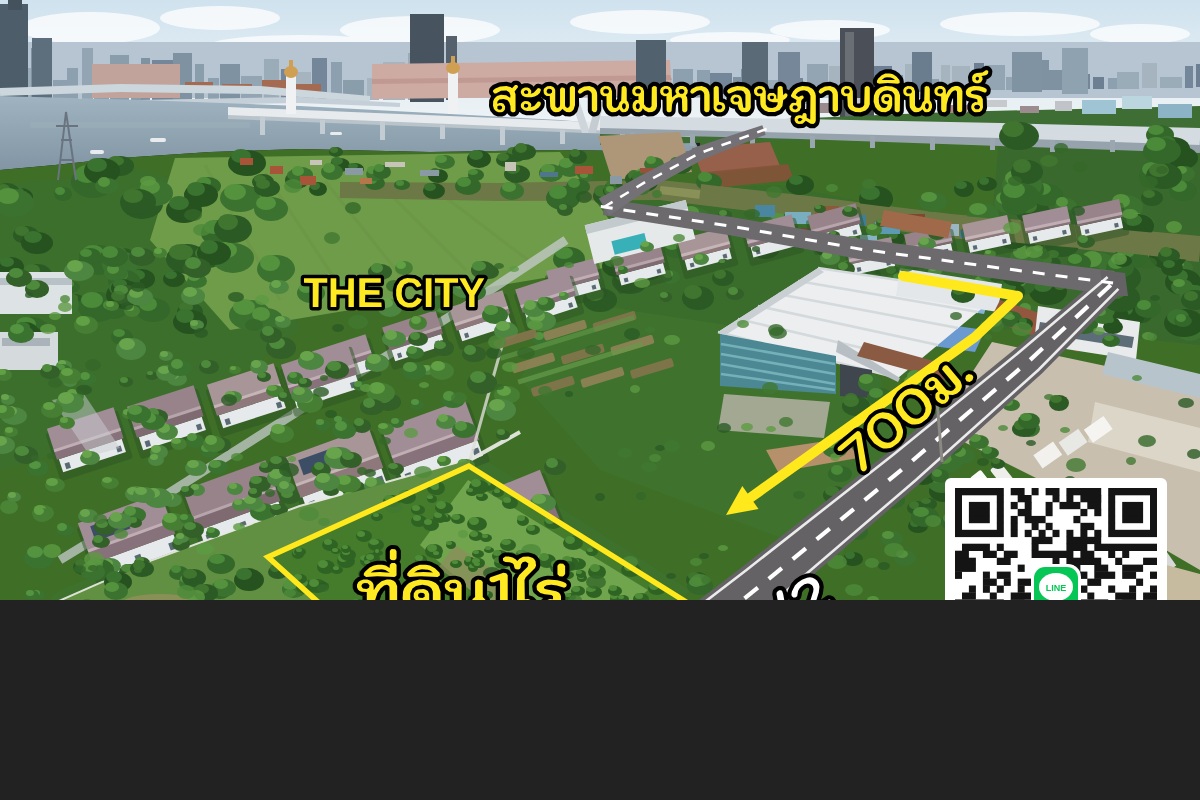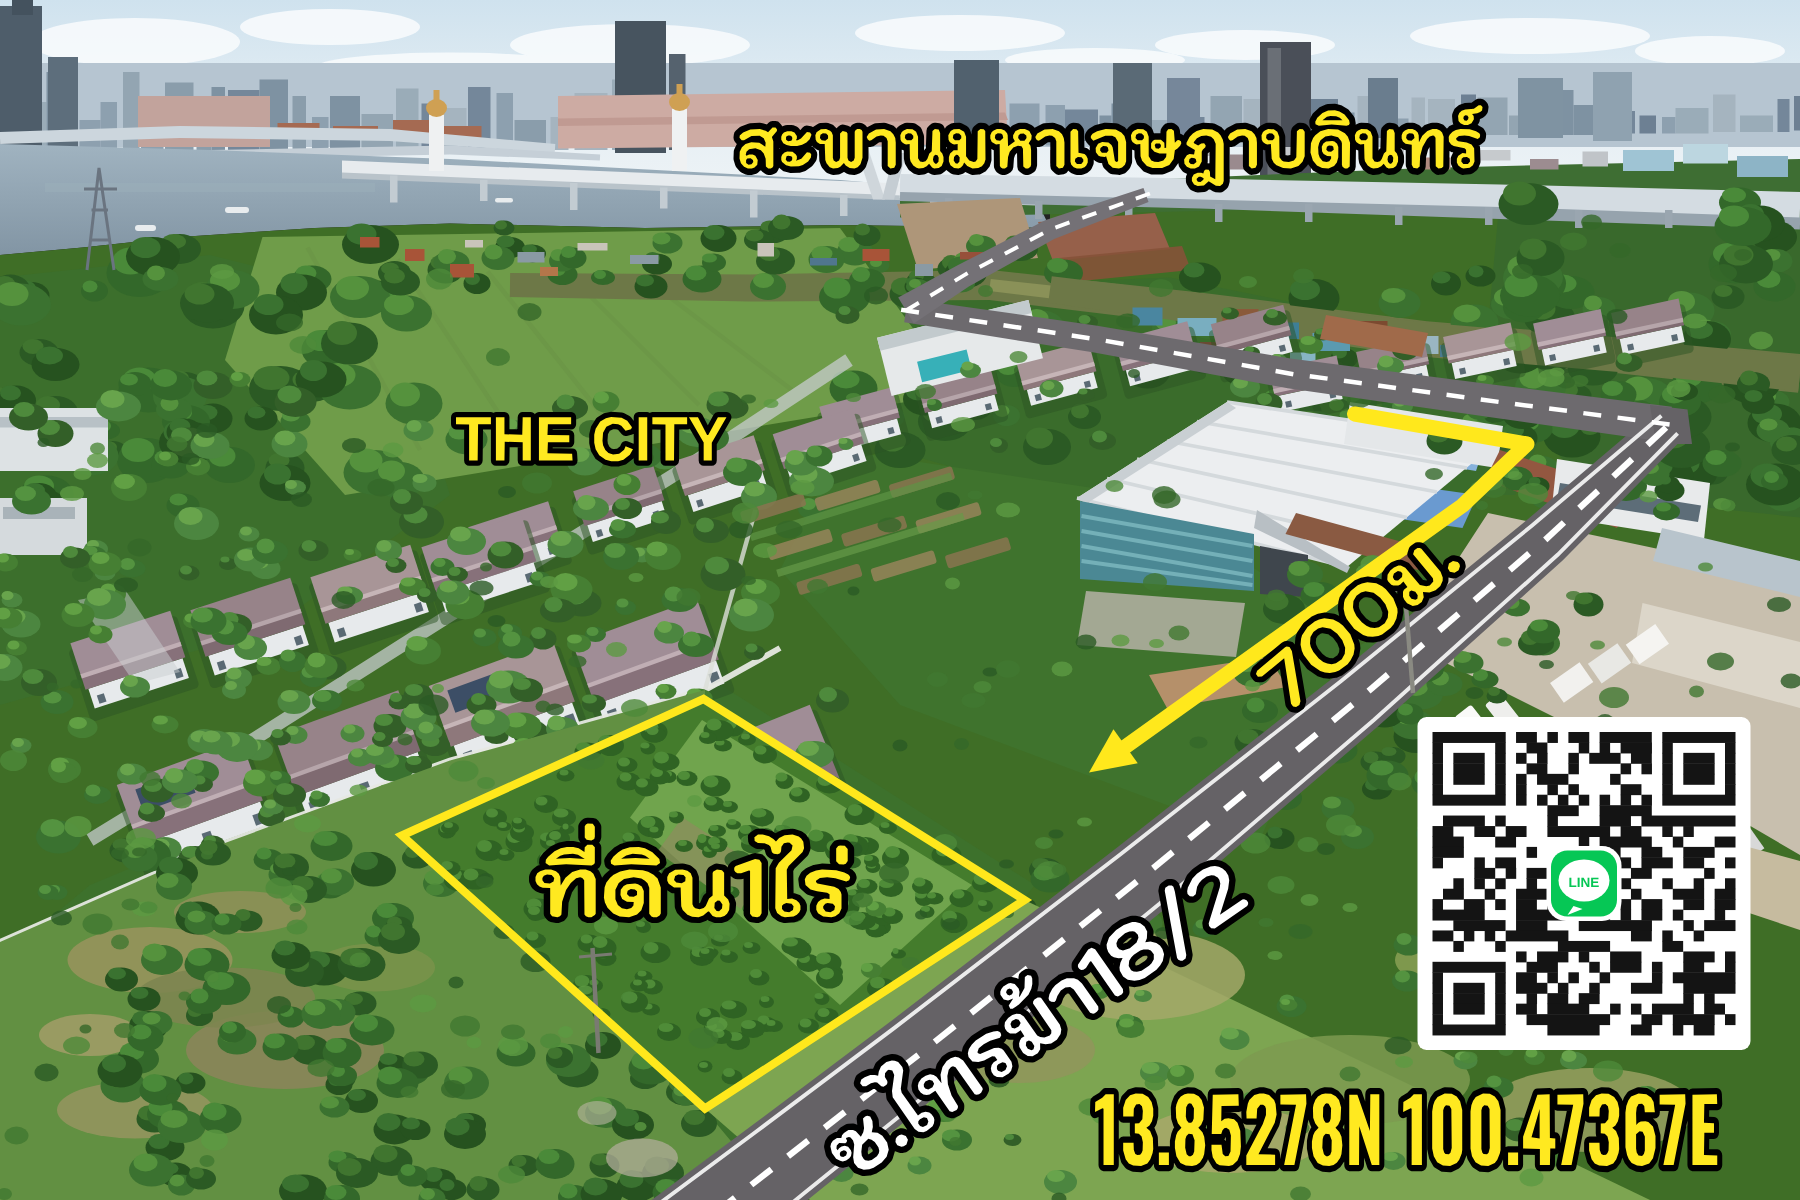--- a/index.html
+++ b/index.html
@@ -1,14 +1,14 @@
 <!DOCTYPE html>
 <html><head><meta charset="utf-8"><style>
 html,body{margin:0;padding:0;background:#222;font-family:"Liberation Sans",sans-serif}
-#scene{width:1200px;height:800px;overflow:hidden;position:relative}
+#scene{width:1200px;height:600px;overflow:hidden;position:relative}
 </style></head><body>
 <div id="scene">
 <svg width="1200" height="800" viewBox="0 0 1200 800" xmlns="http://www.w3.org/2000/svg">
 <defs>
 <linearGradient id="sky" x1="0" y1="0" x2="0" y2="1">
           <stop offset="0" stop-color="#cfe2ee"></stop>
           <stop offset="0.55" stop-color="#e4eef4"></stop>
           <stop offset="1" stop-color="#eef3f6"></stop>
         </linearGradient>
 <linearGradient id="riv" x1="0" y1="0" x2="0" y2="1">

